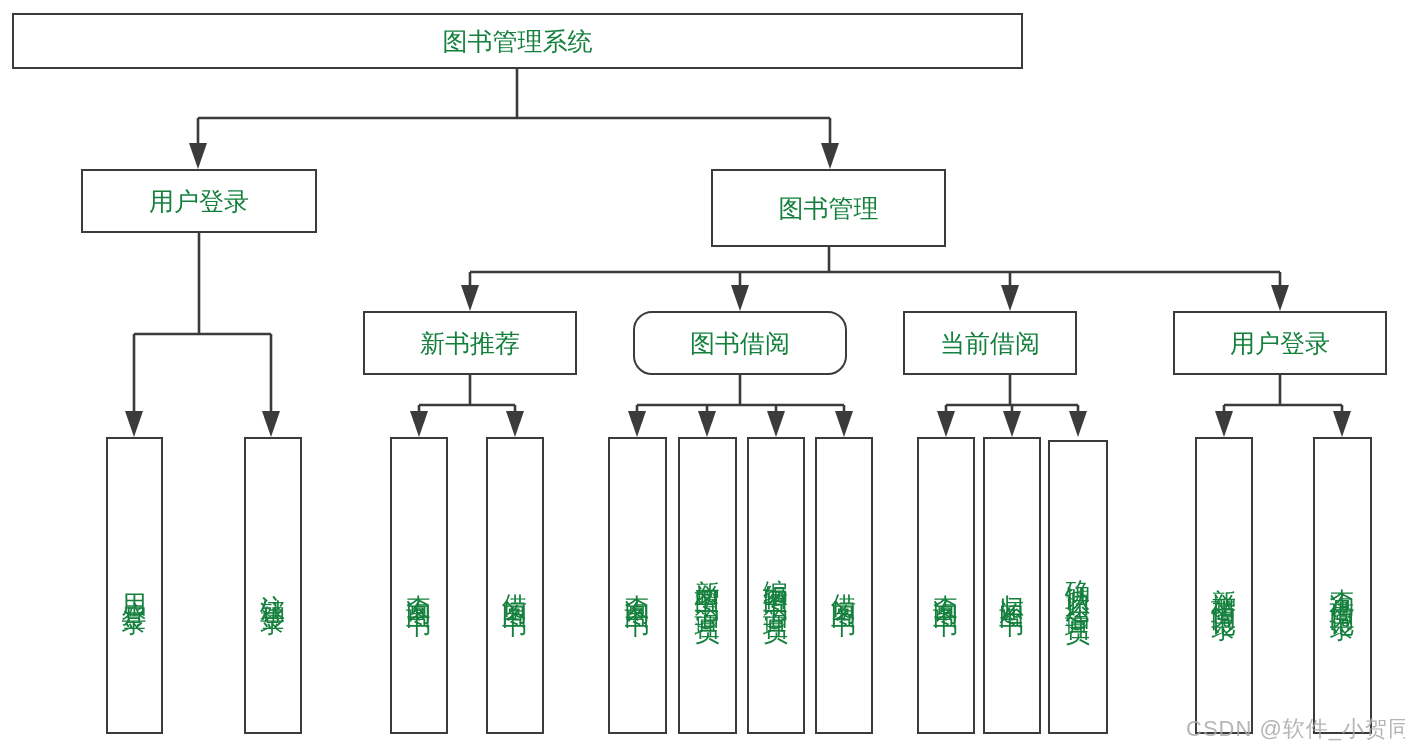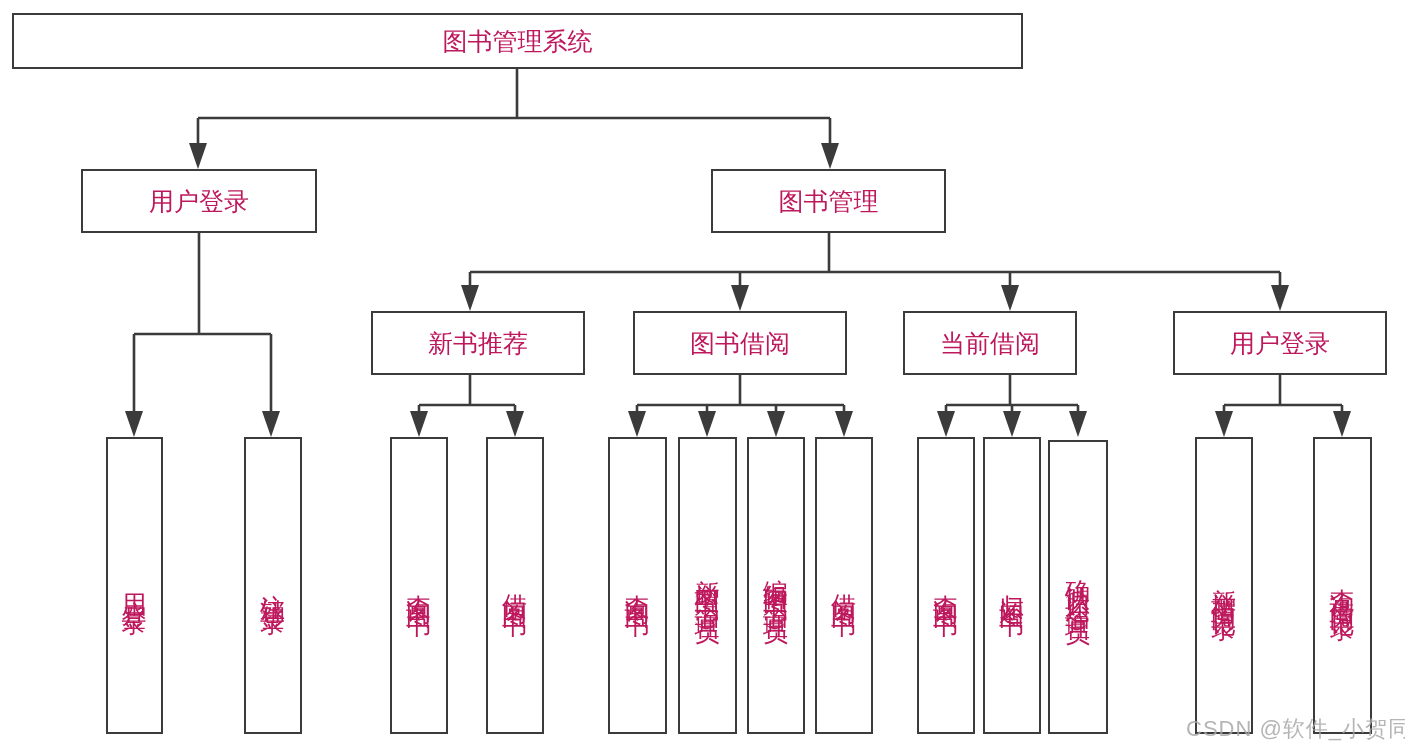--- a/index.html
+++ b/index.html
@@ -18,21 +18,21 @@
     pointer-events: none;
   }
   .node {
     position: absolute;
     box-sizing: border-box;
     border: 2.6px solid #3b3b3b;
     background: #ffffff;
     display: flex;
     align-items: center;
     justify-content: center;
-    color: #be185d;
+    color: #15803d;
     font-size: 25px;
     line-height: 1.2;
     white-space: nowrap;
   }
   .vnode span {
     writing-mode: vertical-rl;
     text-orientation: mixed;
     letter-spacing: 6px;
     white-space: pre;
   }
@@ -85,28 +85,28 @@
     </g>
   </svg>
 
   <div class="node" style="left:12px; top:13px; width:1011px; height:56px;">
     <span>图书管理系统</span>
   </div>
 
   <div class="node" style="left:81px; top:169px; width:236px; height:64px;">
     <span>用户登录</span>
   </div>
-  <div class="node" style="left:711px; top:169px; width:235px; height:64px;">
+  <div class="node" style="left:711px; top:169px; width:235px; height:78px;">
     <span>图书管理</span>
   </div>
 
-  <div class="node" style="left:363px; top:311px; width:214px; height:64px;margin-left:8px;">
+  <div class="node" style="left:363px; top:311px; width:214px; height:64px;">
     <span>新书推荐</span>
   </div>
-  <div class="node" style="left:633px; top:311px; width:214px; height:64px;">
+  <div class="node" style="left:633px; top:311px; width:214px; height:64px;border-radius:19px;">
     <span>图书借阅</span>
   </div>
   <div class="node" style="left:903px; top:311px; width:174px; height:64px;">
     <span>当前借阅</span>
   </div>
   <div class="node" style="left:1173px; top:311px; width:214px; height:64px;">
     <span>用户登录</span>
   </div>
 
   <div class="node vnode" style="left:106px; top:437px; width:57px; height:297px;">

